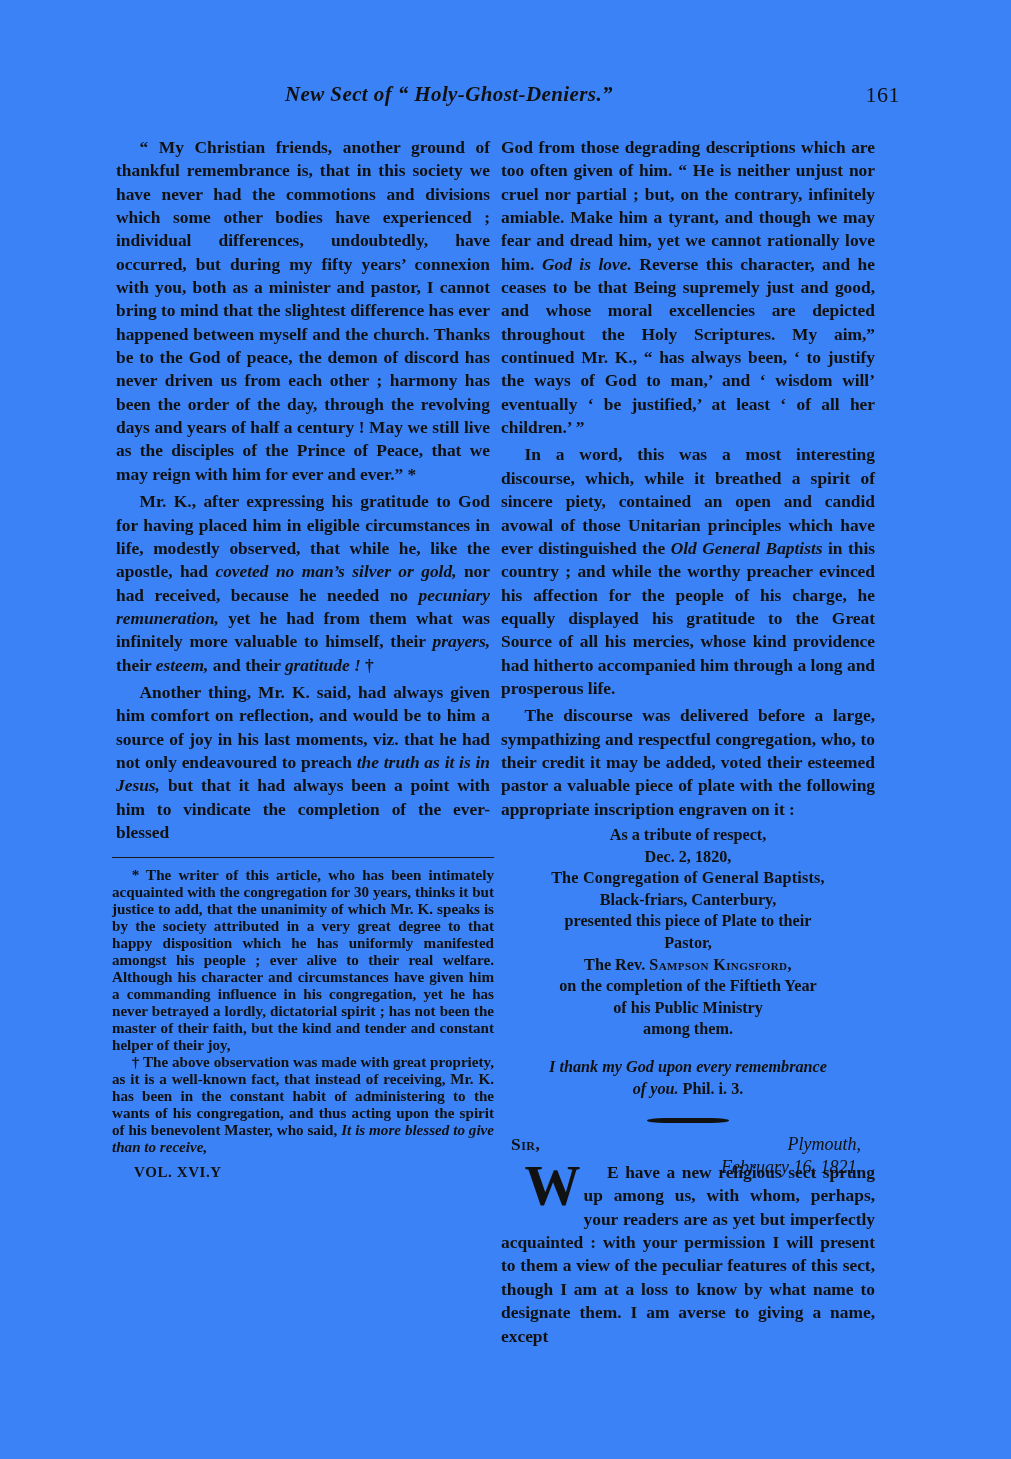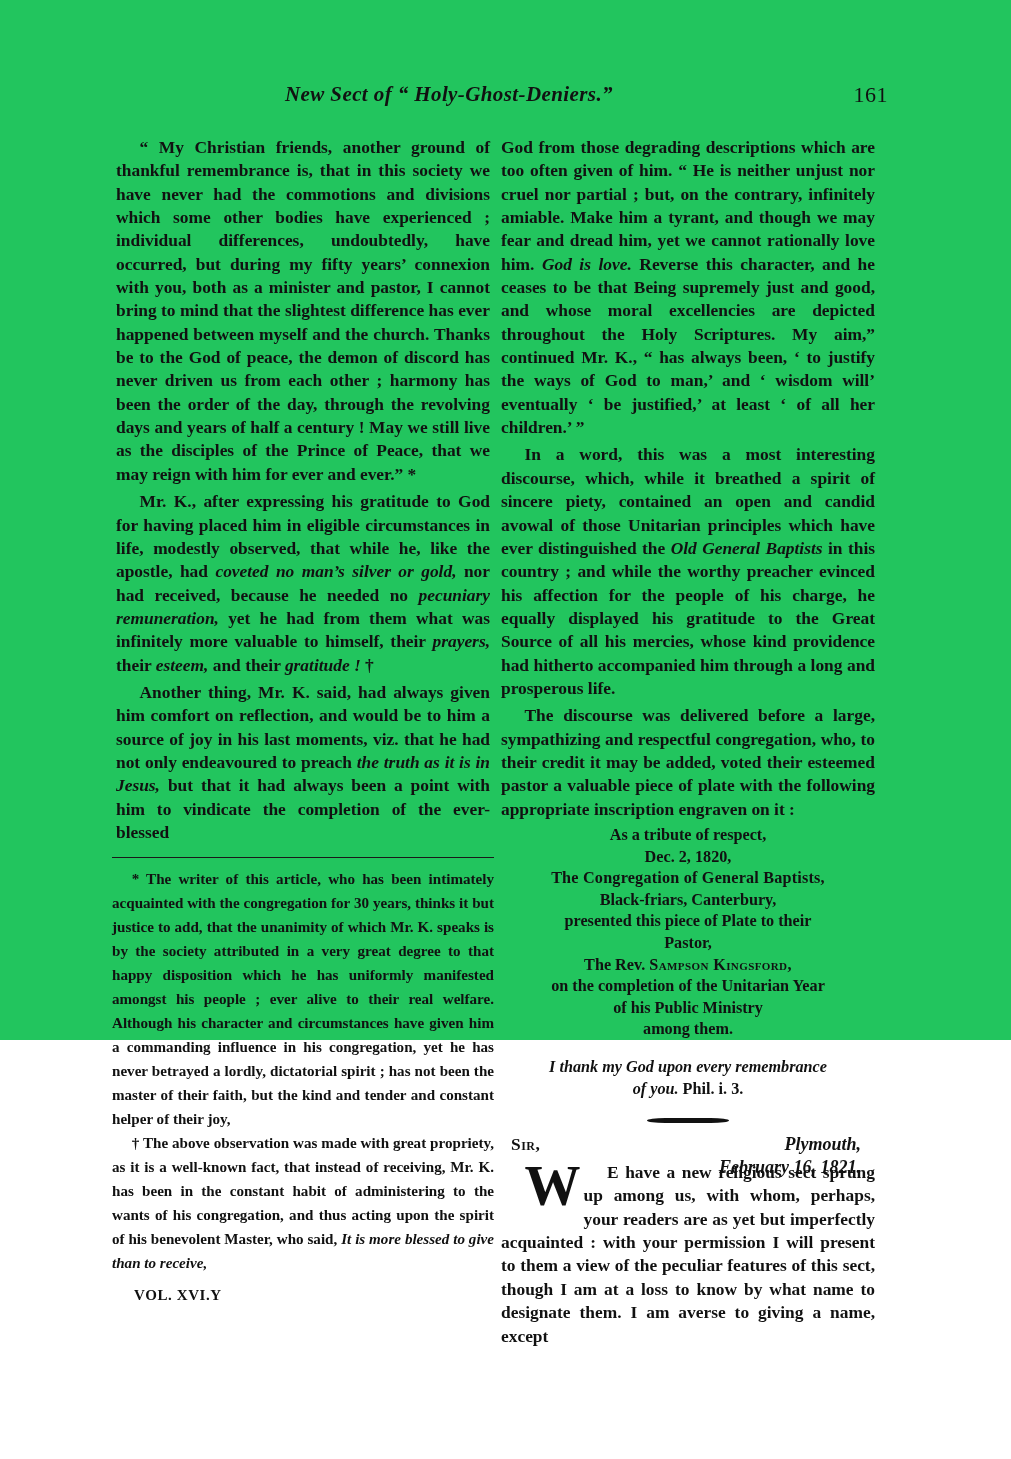--- a/index.html
+++ b/index.html
@@ -12,22 +12,22 @@
     height: 1459px;
     font-family: "Liberation Serif", "DejaVu Serif", serif;
     color: #111111;
     position: relative;
     overflow: hidden;
   }
   .page {
     position: absolute;
     left: 0; top: 0;
     width: 1011px;
-    height: 1040px;
-    background: #22c55e;
+    height: 1459px;
+    background: #3b82f6;
   }
   
   .running-head {
     position: absolute;
     left: 110px;
     top: 82px;
     width: 790px;
     height: 34px;
   }
   .running-title {
@@ -35,21 +35,21 @@
     left: 175px;
     top: 0;
     font-style: italic;
     font-weight: bold;
     font-size: 21px;
     letter-spacing: 0.4px;
     white-space: nowrap;
   }
   .page-number {
     position: absolute;
-    right: 12px;
+    right: 0;
     top: 0;
     font-size: 22px;
     font-weight: normal;
     letter-spacing: 0.5px;
   }
   
   .col {
     position: absolute;
     top: 132px;
     width: 382px;
@@ -72,21 +72,21 @@
 
   
   .fn-rule {
     margin: 13px 0 9px 0;
     border: 0;
     border-top: 1.6px solid #1a1a1a;
     width: 100%;
   }
   .footnotes {
     font-size: 15.1px;
-    line-height: 24px;
+    line-height: 17px;
     text-align: justify;
     font-weight: bold;
   }
   .footnotes p {
     margin: 0;
     text-indent: 1.3em;
   }
   .colophon {
     margin-top: 8px;
     display: flex;
@@ -124,21 +124,21 @@
     height: 5px;
     background: #111111;
     margin: 18px auto 10px auto;
     border-radius: 40% / 90%;
   }
 
   
   .letter-head {
     text-align: right;
     font-style: italic;
-    font-weight: bold;
+    font-weight: normal;
     font-size: 18px;
     line-height: 23px;
     padding-right: 18px;
   }
   .letter-head .place { display: block; }
   .letter-head .date  { display: block; }
   .salutation {
     font-variant: small-caps;
     font-size: 17.4px;
     font-weight: bold;
@@ -200,21 +200,21 @@
     <p>The discourse was delivered before a large, sympathizing and respectful congregation, who, to their credit it may be added, voted their esteemed pastor a valuable piece of plate with the following appropriate inscription engraven on it :</p>
 
     <div class="inscription">
       <div>As a tribute of respect,</div>
       <div>Dec. 2, 1820,</div>
       <div class="wide">The Congregation of General Baptists,</div>
       <div>Black-friars, Canterbury,</div>
       <div>presented this piece of Plate to their</div>
       <div>Pastor,</div>
       <div><span>The Rev. </span><span class="smallcaps">Sampson Kingsford,</span></div>
-      <div>on the completion of the Unitarian Year</div>
+      <div>on the completion of the Fiftieth Year</div>
       <div>of his Public Ministry</div>
       <div>among them.</div>
       <div class="scripture">I thank my God upon every remembrance</div>
       <div><i>of you.</i><span> Phil. i. 3.</span></div>
     </div>
 
     <div class="sect-rule"></div>
 
     <div class="letter-head">
       <span class="place">Plymouth,</span>

